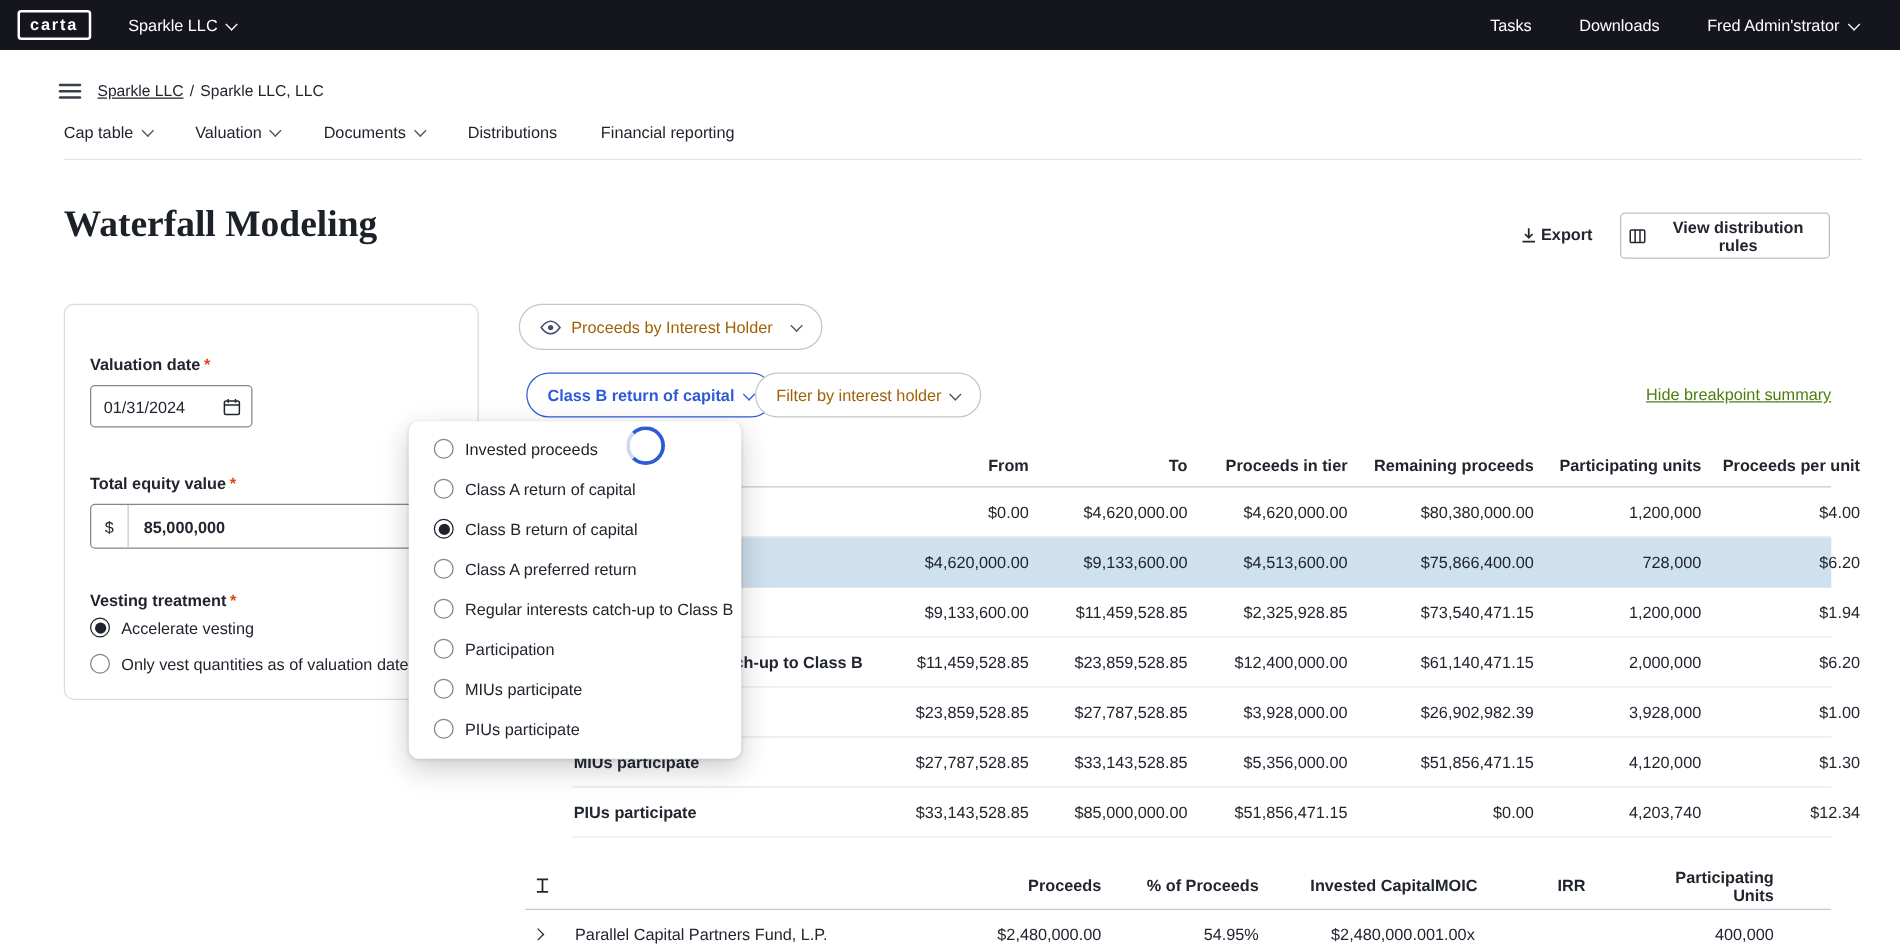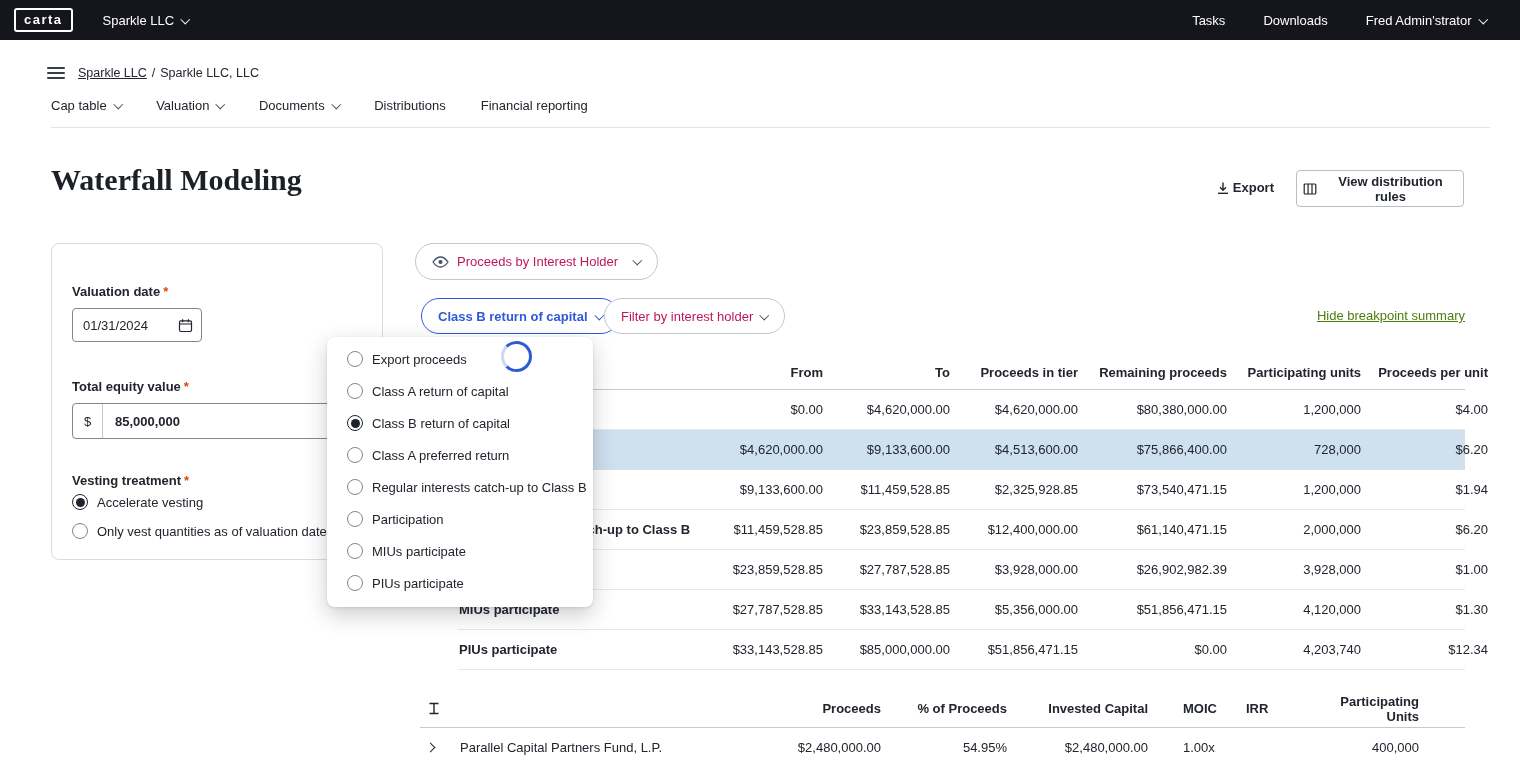--- a/index.html
+++ b/index.html
@@ -58,21 +58,21 @@
               border-right:1px solid #c5c8ce; font-size:13px; }
   .equity-value { padding-left:12px; font-size:13px;font-weight:bold; }
   .radio-row { display:flex; align-items:center; gap:9px; margin-top:13px; white-space:nowrap; font-size:13px; cursor:pointer; }
   .radio-row.first { margin-top:6px; }
   .radio { width:16px; height:16px; border:1.5px solid #81868f; border-radius:50%; position:relative; flex:none; background:#fff; }
   .radio.selected { border-color:#1f242c; }
   .radio.selected::after { content:""; position:absolute; inset:2.5px; border-radius:50%; background:#1f242c; }
 
   
   .pill { position:absolute; display:flex; align-items:center; background:#fff; border:1px solid #c2c6cd;
-          border-radius:19px; font-size:13px; padding:0 16px; cursor:pointer; color:#be185d; }
+          border-radius:19px; font-size:13px; padding:0 16px; cursor:pointer; color:#a16207; }
   .view-pill { left:415px; top:243px; height:37px; gap:8px; font-weight:500; }
   .bp-pill { left:421px; top:298px; height:36px; border-color:#2d5bd7; color:#2d5bd7; font-weight:600; }
   .filter-pill { left:604px; top:298px; height:36px; font-weight:500; }
   .hide-link { position:absolute; top:308px; right:55px; font-size:13px; color:#4d7c0f; text-decoration:underline; cursor:pointer; }
 
   
   .bp-table { position:absolute; left:420px; top:355px; width:1045px; font-size:13px; z-index:1; }
   .bp-head, .bp-row { display:grid; grid-template-columns:170px 195px 127px 128px 149px 134px 142px; align-items:center;margin-left:38px; }
   .bp-head { height:35px; border-bottom:1px solid #c6c9cf; font-weight:600; }
   .bp-row { height:40px; border-bottom:1px solid #e6e8ec; }
@@ -80,21 +80,21 @@
   .cell-num { text-align:right; }
   .cell-last { padding-right:15px; }
   .cell-name { font-weight:600; white-space:nowrap; padding-left:1px; }
 
   
   .holders { position:absolute; left:420px; top:690px; width:1045px; font-size:13px; z-index:1; }
   .h-head, .h-row { display:grid; grid-template-columns:40px 271px 150px 126px 141px 98px 64px 155px; align-items:center; }
   .h-head { height:38px; border-bottom:1px solid #c6c9cf; font-weight:600; }
   .h-row { height:40px; border-bottom:1px solid #e6e8ec; }
   .h-num { text-align:right; }
-  .h-moic { padding-left:35px; }
+  .h-moic { }
   .h-units { text-align:right; padding-right:46px; }
   .h-exp { display:flex; padding-left:7px; align-items:center; }
   .chev-right { width:7px; height:7px; border-right:1.6px solid #21252d; border-bottom:1.6px solid #21252d;
                 transform:rotate(-45deg); cursor:pointer; }
 
   
   .menu { position:absolute; left:327px; top:337px; width:266px; padding:6px 0 8px; background:#fff; border-radius:8px;
           box-shadow:0 1px 3px rgba(27,31,40,.12), 0 8px 22px rgba(27,31,40,.22); z-index:20; }
   .menu-item { height:32px; display:flex; align-items:center; gap:9px; padding:0 14px 0 20px;
                font-size:13px; white-space:nowrap; cursor:pointer; }
@@ -362,21 +362,21 @@
           <div></div>
           <div class="h-units">400,000</div>
         </div>
       </div>
   </div>
 
   <div class="menu">
 
       <div class="menu-item">
         <span class="radio"></span>
-        <span>Export proceeds</span>
+        <span>Invested proceeds</span>
       </div>
 
       <div class="menu-item">
         <span class="radio"></span>
         <span>Class A return of capital</span>
       </div>
 
       <div class="menu-item">
         <span class="radio selected"></span>
         <span>Class B return of capital</span>

